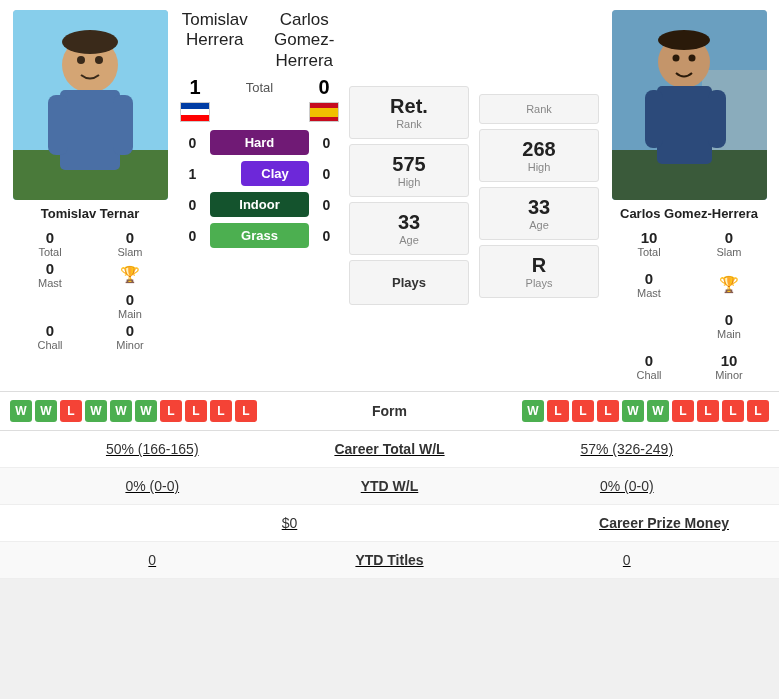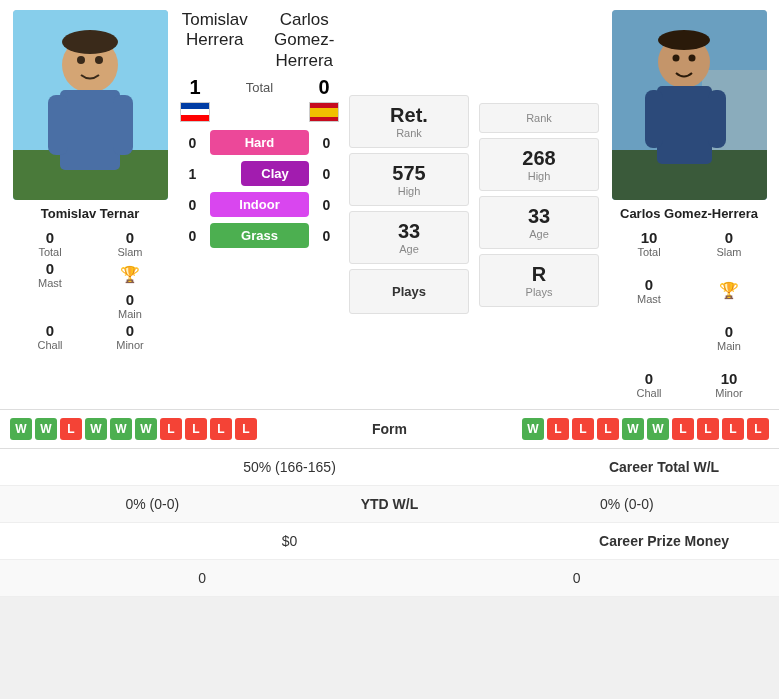--- a/index.html
+++ b/index.html
@@ -91,29 +91,29 @@
       flex: 1;
       text-align: center;
       padding: 5px 0;
       border-radius: 4px;
       font-size: 13px;
       font-weight: bold;
       color: #fff;
       margin: 0 5px;
     }
 
-    .surface-hard { background: #ec4899; }
-    .surface-clay { background: #a21caf; margin-left: 36px; }
-    .surface-indoor { background: #d946ef; }
+    .surface-hard { background: #701a75; }
+    .surface-clay { background: #6d28d9; margin-left: 36px; }
+    .surface-indoor { background: #14532d; }
     .surface-grass { background: #4caf50; }
 
     .player-stats-right {
       display: grid;
       grid-template-columns: 1fr 1fr;
-      gap: 18px 10px;
+      gap: 12px 10px;
       margin-top: 8px;
       width: 100%;
       padding: 0 5px;
     }
 
     
     .form-section {
       display: flex;
       align-items: center;
       background: #fff;
@@ -147,20 +147,21 @@
       width: 120px;
       text-align: center;
       font-weight: bold;
       font-size: 14px;
       color: #333;
     }
 
     
     .stats-table {
       width: 100%;
+      text-decoration: underline;
     }
 
     .stats-row {
       display: flex;
       align-items: center;
       padding: 10px 15px;
       border-bottom: 1px solid #eee;
     }
 
     .stats-row:nth-child(even) {
@@ -544,29 +545,31 @@
         <div class="form-badge badge-l">L</div>
         <div class="form-badge badge-l">L</div>
         <div class="form-badge badge-l">L</div>
       </div>
   </div>
 
   <div class="stats-table">
     <div class="stats-row">
       <span class="stats-left-val">50% (166-165)</span>
       <span class="stats-center-label">Career Total W/L</span>
+      <span class="stats-right-val">57% (326-249)</span>
     </div>
     <div class="stats-row">
       <span class="stats-left-val">0% (0-0)</span>
       <span class="stats-center-label">YTD W/L</span>
       <span class="stats-right-val">0% (0-0)</span>
     </div>
     <div class="stats-row">
       <span class="stats-left-val">$0</span>
       <span class="stats-center-label">Career Prize Money</span>
     </div>
     <div class="stats-row">
       <span class="stats-left-val">0</span>
+      <span class="stats-center-label">YTD Titles</span>
       <span class="stats-right-val">0</span>
     </div>
   </div>
 
 </div>
 
 </body></html>

